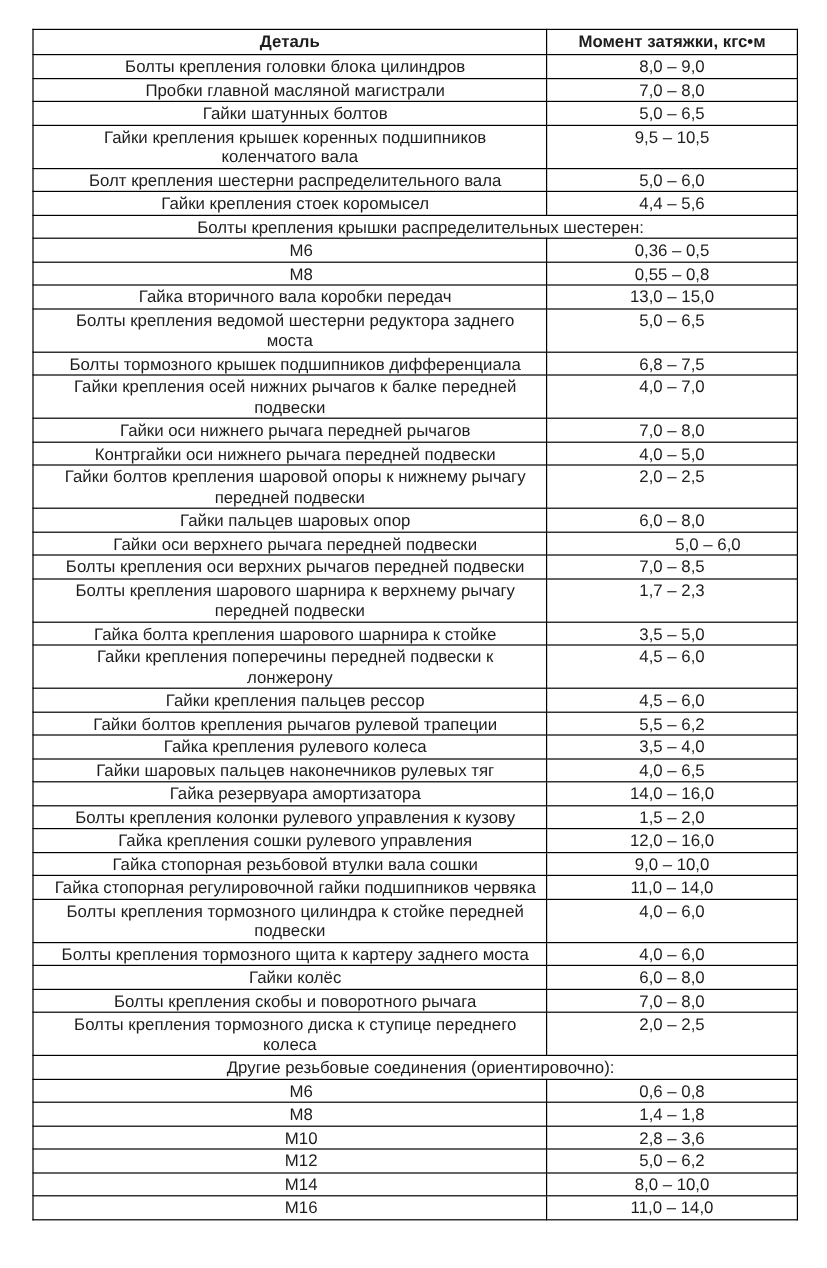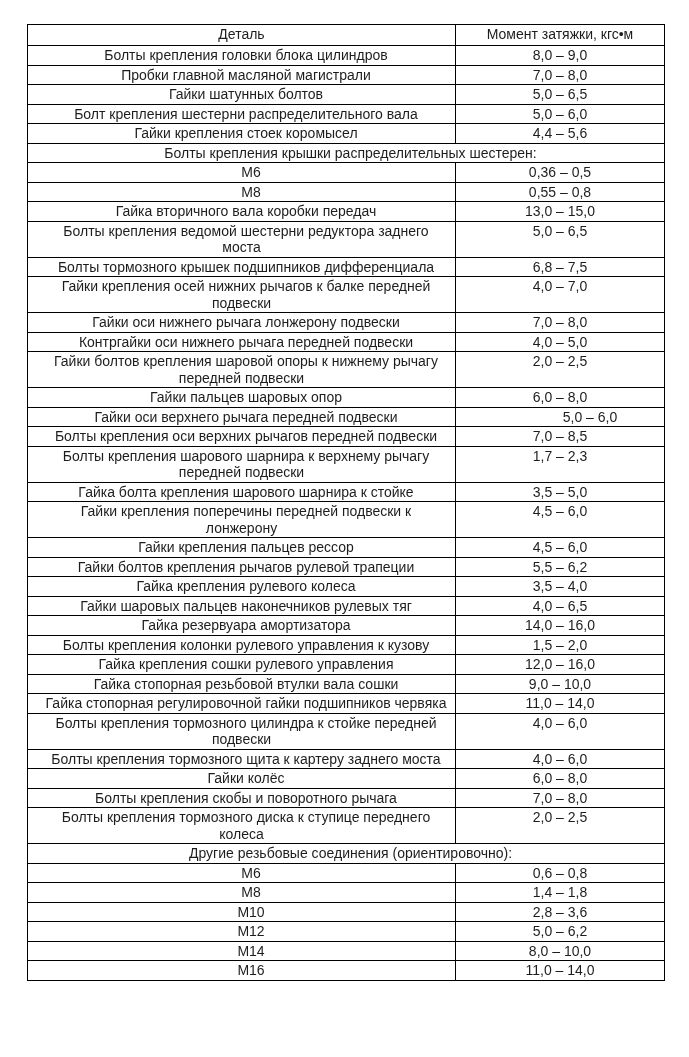--- a/index.html
+++ b/index.html
@@ -18,21 +18,21 @@
   .spec-table th, .spec-table td {
     border:1.5px solid #000000;
     color:#1d1d1d;
     font-size:14px;
     line-height:16.5px;
     padding:1px 4px;
     vertical-align:top;
     overflow:hidden;
   }
   .spec-table th {
-    font-weight:normal;
+    font-weight:bold;
     text-align:center;
     height:18px;
   }
   td.part {
     text-align:center;
     text-indent:9px;        
     white-space:pre-line;
   }
   td.part.indent { text-indent:19px; }
   td.torque { text-align:center; }
@@ -59,20 +59,25 @@
       </tr>
       <tr>
         <td class="part">Пробки главной масляной магистрали</td>
         <td class="torque">7,0 – 8,0</td>
       </tr>
       <tr>
         <td class="part">Гайки шатунных болтов</td>
         <td class="torque">5,0 – 6,5</td>
       </tr>
       <tr>
+        <td class="part">Гайки крепления крышек коренных подшипников
+коленчатого вала</td>
+        <td class="torque">9,5 – 10,5</td>
+      </tr>
+      <tr>
         <td class="part">Болт крепления шестерни распределительного вала</td>
         <td class="torque">5,0 – 6,0</td>
       </tr>
       <tr>
         <td class="part">Гайки крепления стоек коромысел</td>
         <td class="torque">4,4 – 5,6</td>
       </tr>
       <tr>
         <td class="part" colspan="2">Болты крепления крышки распределительных шестерен:</td>
       </tr>
@@ -96,21 +101,21 @@
       <tr>
         <td class="part">Болты тормозного крышек подшипников дифференциала</td>
         <td class="torque">6,8 – 7,5</td>
       </tr>
       <tr>
         <td class="part">Гайки крепления осей нижних рычагов к балке передней
 подвески</td>
         <td class="torque">4,0 – 7,0</td>
       </tr>
       <tr>
-        <td class="part">Гайки оси нижнего рычага лонжерону подвески</td>
+        <td class="part">Гайки оси нижнего рычага передней рычагов</td>
         <td class="torque">7,0 – 8,0</td>
       </tr>
       <tr>
         <td class="part">Контргайки оси нижнего рычага передней подвески</td>
         <td class="torque">4,0 – 5,0</td>
       </tr>
       <tr>
         <td class="part">Гайки болтов крепления шаровой опоры к нижнему рычагу
 передней подвески</td>
         <td class="torque">2,0 – 2,5</td>

